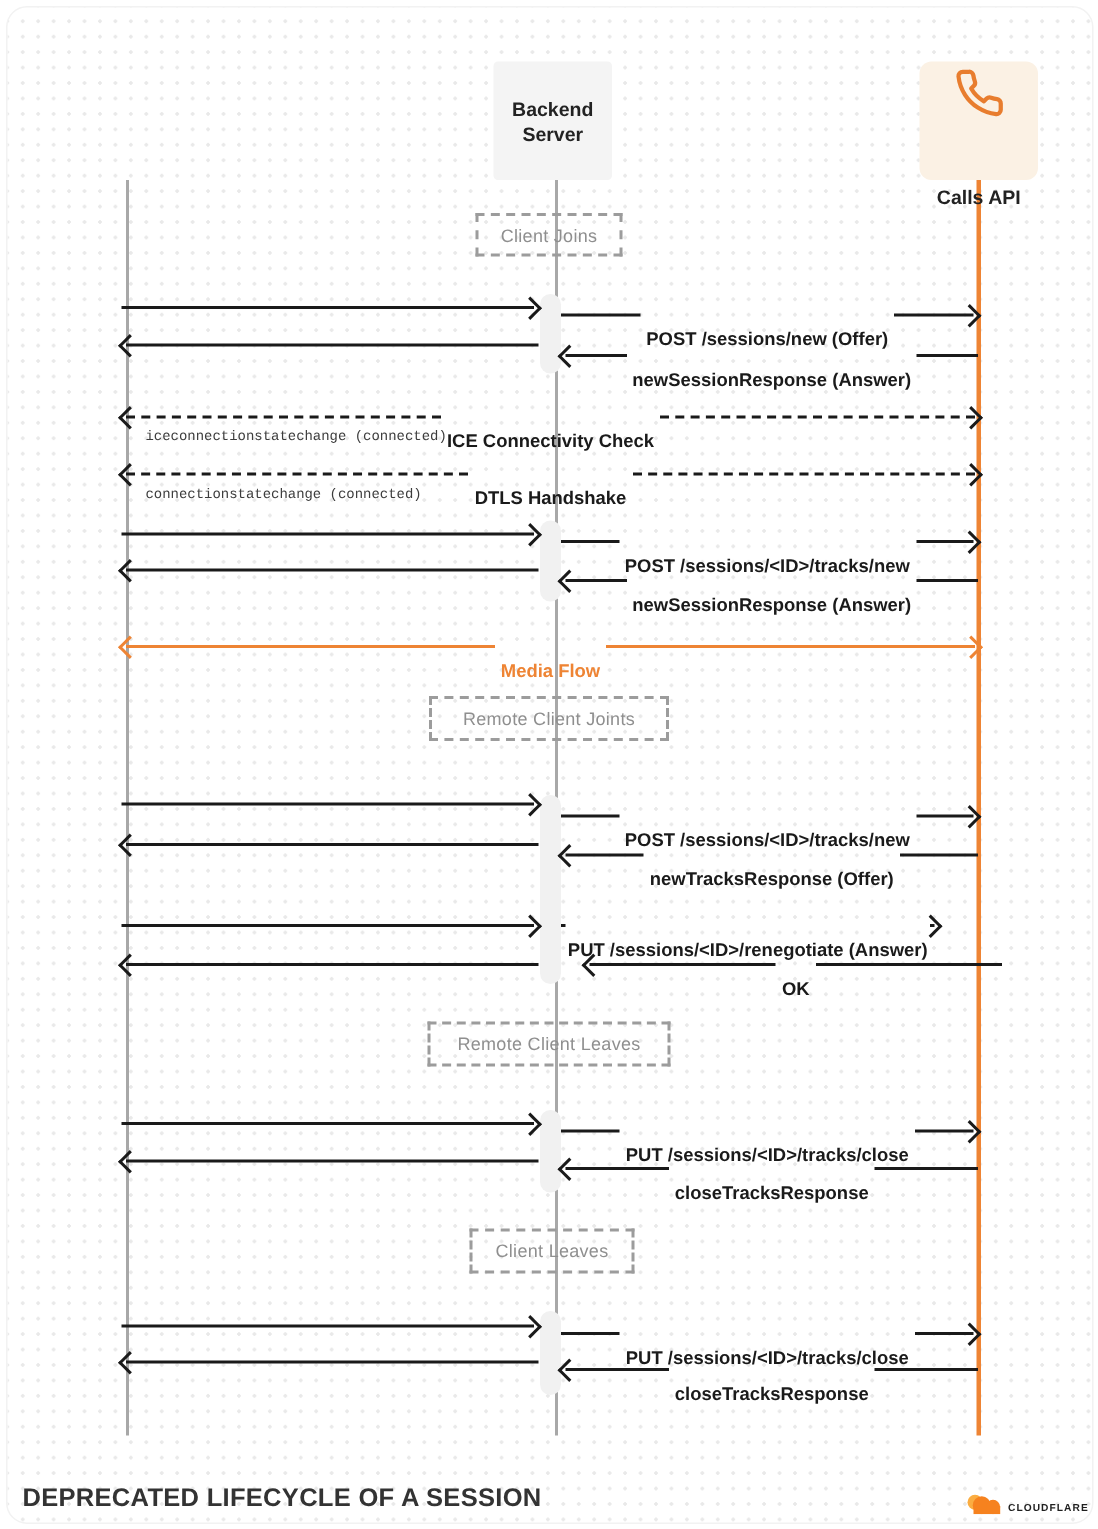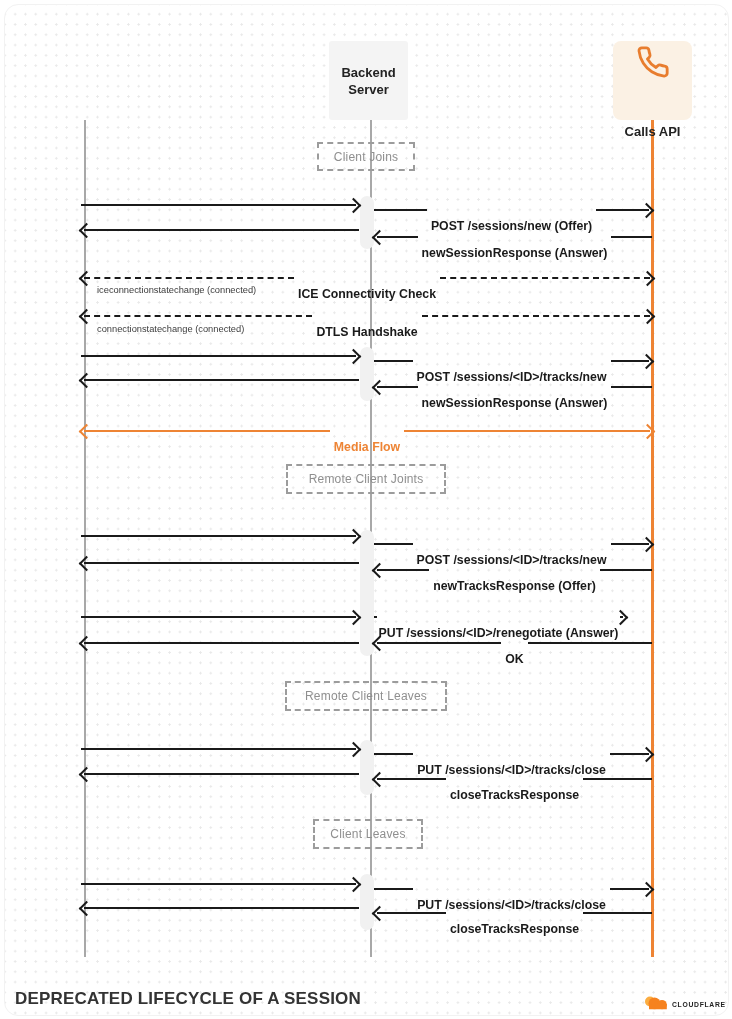--- a/index.html
+++ b/index.html
@@ -34,21 +34,21 @@
     border-right:2.5px solid currentColor;}
   .chev.r{transform:rotate(45deg);margin-left:-8px;}
   .chev.l{transform:rotate(-135deg);margin-right:-8px;}
 
   
   .note{position:absolute;border:2px dashed #9c9c9c;color:var(--note);font-size:12px;
     display:flex;align-items:center;justify-content:center;letter-spacing:.2px;
     box-sizing:border-box;z-index:3;white-space:nowrap;}
 
   
-  .ann{position:absolute;font-size:9.3px;color:#3c3c3c;z-index:4;white-space:nowrap;}
+  .ann{position:absolute;font-size:9.3px;color:#3c3c3c;z-index:4;white-space:nowrap;font-family:Liberation Mono, monospace;}
 
   
   .title{position:absolute;left:10px;top:984px;font-weight:bold;font-size:17px;
     color:var(--title);letter-spacing:.2px;z-index:5;}
   .brand{position:absolute;left:637px;top:990px;display:flex;align-items:center;gap:3px;z-index:5;}
   .brand .word{font-weight:bold;font-size:6.8px;letter-spacing:.7px;color:#1f1f1f;}
 </style>
 </head>
 <body>
 
@@ -186,21 +186,21 @@
   <div class="msg" style="left:369px;top:604px;width:252px">
     <span class="seg"></span>
     <span class="lbl" style="padding:0 2px">PUT /sessions/&lt;ID&gt;/renegotiate (Answer)</span>
     <span class="seg"></span>
     <span class="chev r"></span>
   </div>
   <div class="msg" style="left:76px;top:630px;width:278px">
     <span class="chev l"></span>
     <span class="seg"></span>
   </div>
-  <div class="msg" style="left:369px;top:630px;width:278px">
+  <div class="msg" style="left:385px;top:630px;width:278px">
     <span class="chev l"></span>
     <span class="seg"></span>
     <span class="lbl">OK</span>
     <span class="seg"></span>
   </div>
 
   <div class="note" style="left:280px;top:676px;width:162px;height:30px">
     <span>Remote Client Leaves</span>
   </div>
 

